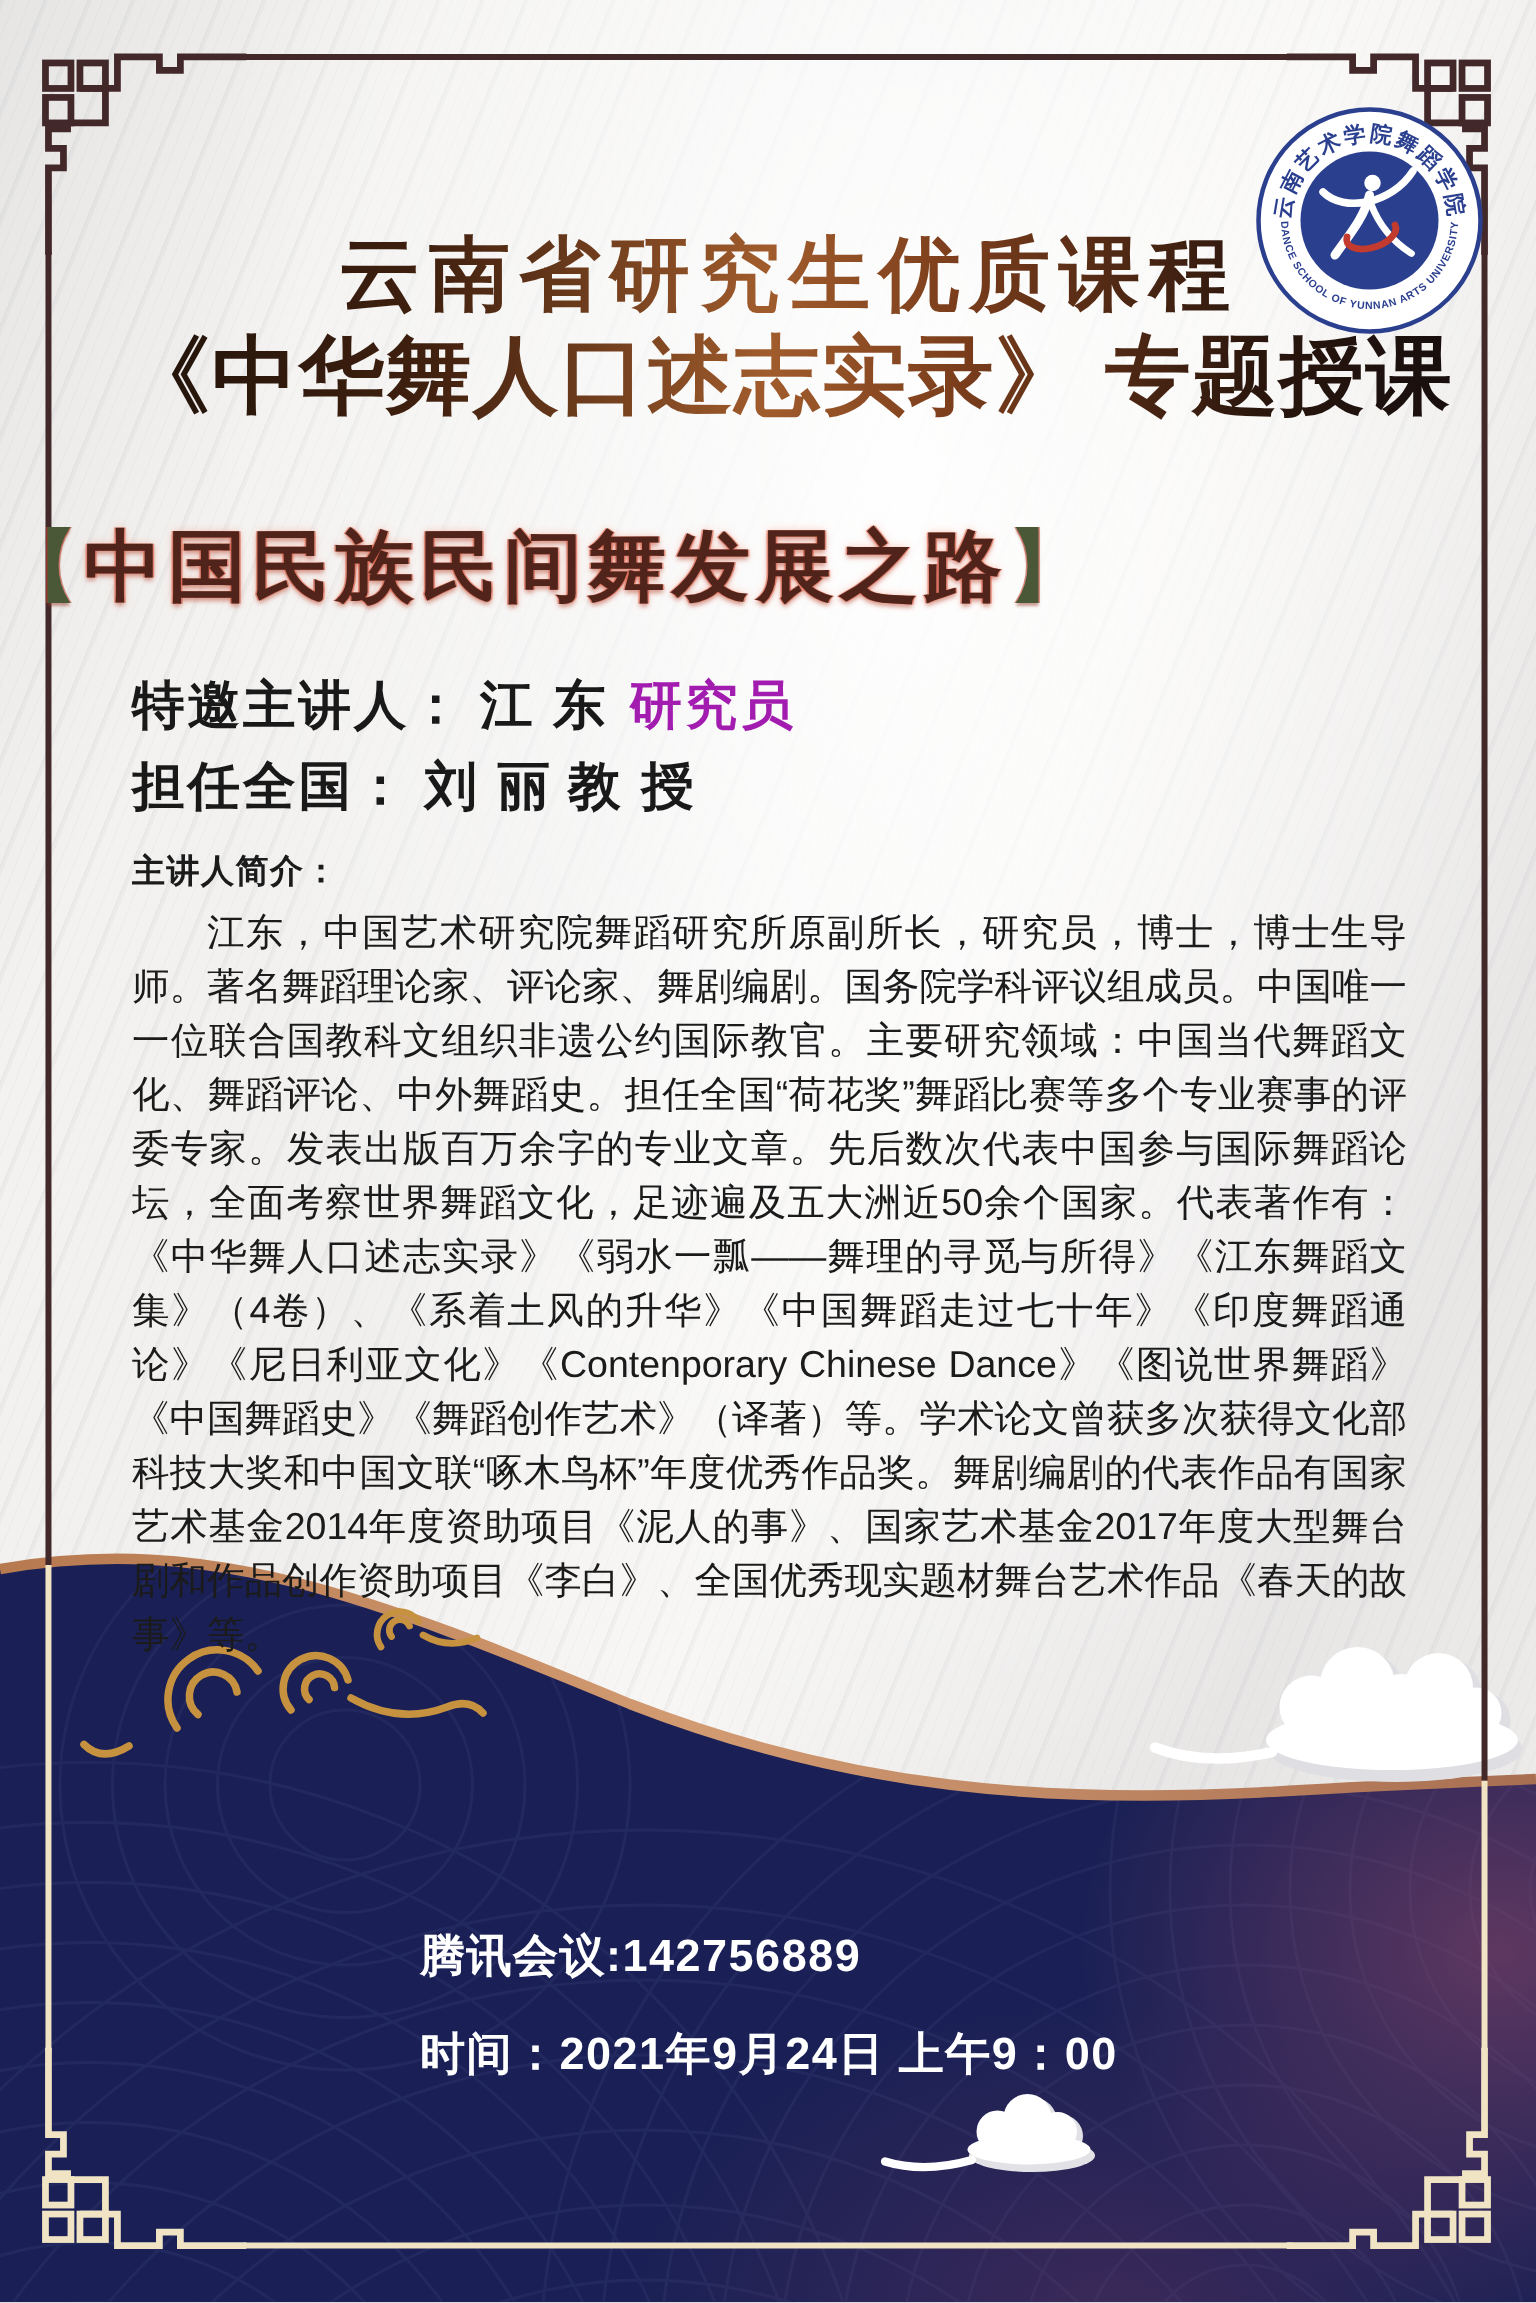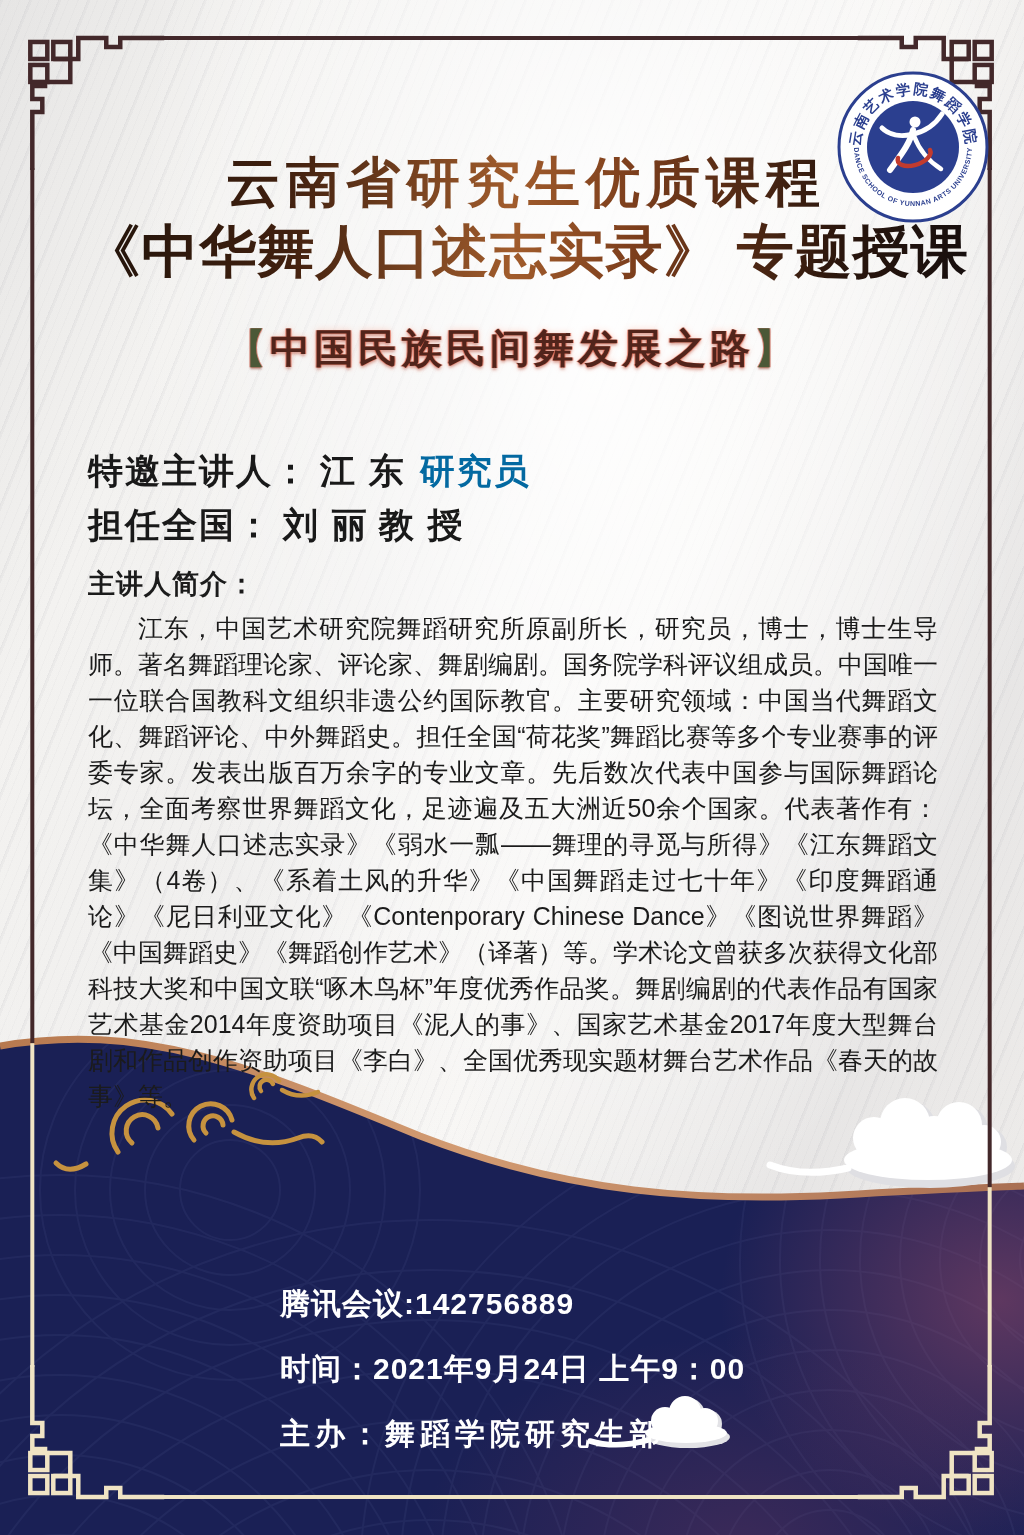--- a/index.html
+++ b/index.html
@@ -24,34 +24,34 @@
   .content{position:absolute;inset:0;z-index:4;}
 
   .title-block{position:absolute;top:150px;left:0;width:100%;text-align:center;
     font-family:"Liberation Serif",serif;font-weight:700;}
   .title-line{display:block;color:transparent;
     background:linear-gradient(93deg,#191009 4%,#40200f 28%,#a15c2c 50%,#7c3e1c 62%,#2a160d 82%,#130d0e 97%);
     -webkit-background-clip:text;background-clip:text;padding-left:28px;}
   .title-line1{font-size:54px;line-height:66px;letter-spacing:6px;}
   .title-line2{font-size:57px;line-height:72px;letter-spacing:1px;}
 
-  .banner{position:absolute;top:321px;left:0;width:100%;text-align:center;
-    font-family:"Liberation Serif",serif;font-weight:700;font-size:40px;letter-spacing:4px;
+  .banner{position:absolute;top:343px;left:0;width:100%;text-align:left;
+    font-family:"Liberation Serif",serif;font-weight:700;font-size:52px;letter-spacing:4px;
     color:#51241b;
     text-shadow:1px 0 0 rgba(218,84,58,.55),-1px 0 0 rgba(218,84,58,.55),0 2px 3px rgba(170,60,40,.45),0 0 6px rgba(255,120,90,.35);}
   .banner .bracket{color:#4b5837;font-weight:700;
     text-shadow:1px 0 0 rgba(190,70,50,.6),-1px 0 0 rgba(190,70,50,.6),0 2px 2px rgba(150,60,40,.5);}
 
   .speakers{position:absolute;left:88px;top:444px;color:#191919;font-weight:700;
     font-size:35px;line-height:54px;letter-spacing:2px;}
-  .speakers .stitle{color:#0369a1;margin-left:14px;}
+  .speakers .stitle{color:#a21caf;margin-left:14px;}
   .speakers .sname{margin-left:10px;margin-top:44px;}
 
   .bio{position:absolute;left:88px;top:566px;width:850px;color:#1b1b1b;}
-  .bio-heading{font-size:27px;font-weight:700;letter-spacing:1px;margin:0 0 8px 0;}
+  .bio-heading{font-size:22px;font-weight:700;letter-spacing:1px;margin:0 0 8px 0;}
   .bio-text{font-size:25px;line-height:36px;margin:0;text-align:justify;text-indent:2em;}
   .bio-lead{font-weight:400;}
 
   .footer{position:absolute;left:280px;top:1284px;color:#ffffff;font-weight:700;font-size:30px;}
   .footer .fline{margin:0 0 24px 0;letter-spacing:1px;}
   .footer .fhost{letter-spacing:5px;}
 </style>
 </head>
 <body>
 
@@ -266,17 +266,16 @@
     </div>
 
     <div class="bio">
       <p class="bio-heading">主讲人简介：</p>
       <p class="bio-text"><span class="bio-lead">江东，</span><span>中国艺术研究院舞蹈研究所原副所长，研究员，博士，博士生导师。著名舞蹈理论家、评论家、舞剧编剧。国务院学科评议组成员。中国唯一一位联合国教科文组织非遗公约国际教官。主要研究领域：中国当代舞蹈文化、舞蹈评论、中外舞蹈史。担任全国“荷花奖”舞蹈比赛等多个专业赛事的评委专家。发表出版百万余字的专业文章。先后数次代表中国参与国际舞蹈论坛，全面考察世界舞蹈文化，足迹遍及五大洲近50余个国家。代表著作有：《中华舞人口述志实录》《弱水一瓢——舞理的寻觅与所得》《江东舞蹈文集》（4卷）、《系着土风的升华》《中国舞蹈走过七十年》《印度舞蹈通论》《尼日利亚文化》《Contenporary Chinese Dance》《图说世界舞蹈》《中国舞蹈史》《舞蹈创作艺术》（译著）等。学术论文曾获多次获得文化部科技大奖和中国文联“啄木鸟杯”年度优秀作品奖。舞剧编剧的代表作品有国家艺术基金2014年度资助项目《泥人的事》、国家艺术基金2017年度大型舞台剧和作品创作资助项目《李白》、全国优秀现实题材舞台艺术作品《春天的故事》等。</span></p>
     </div>
 
     <div class="footer">
       <p class="fline">腾讯会议:142756889</p>
       <p class="fline"><span>时间：</span><span>2021年9月24日 上午9：00</span></p>
-      <p class="fline fhost"><span>主办：</span><span>舞蹈学院研究生部</span></p>
     </div>
 
   </div>
 </div>
 
 </body></html>

